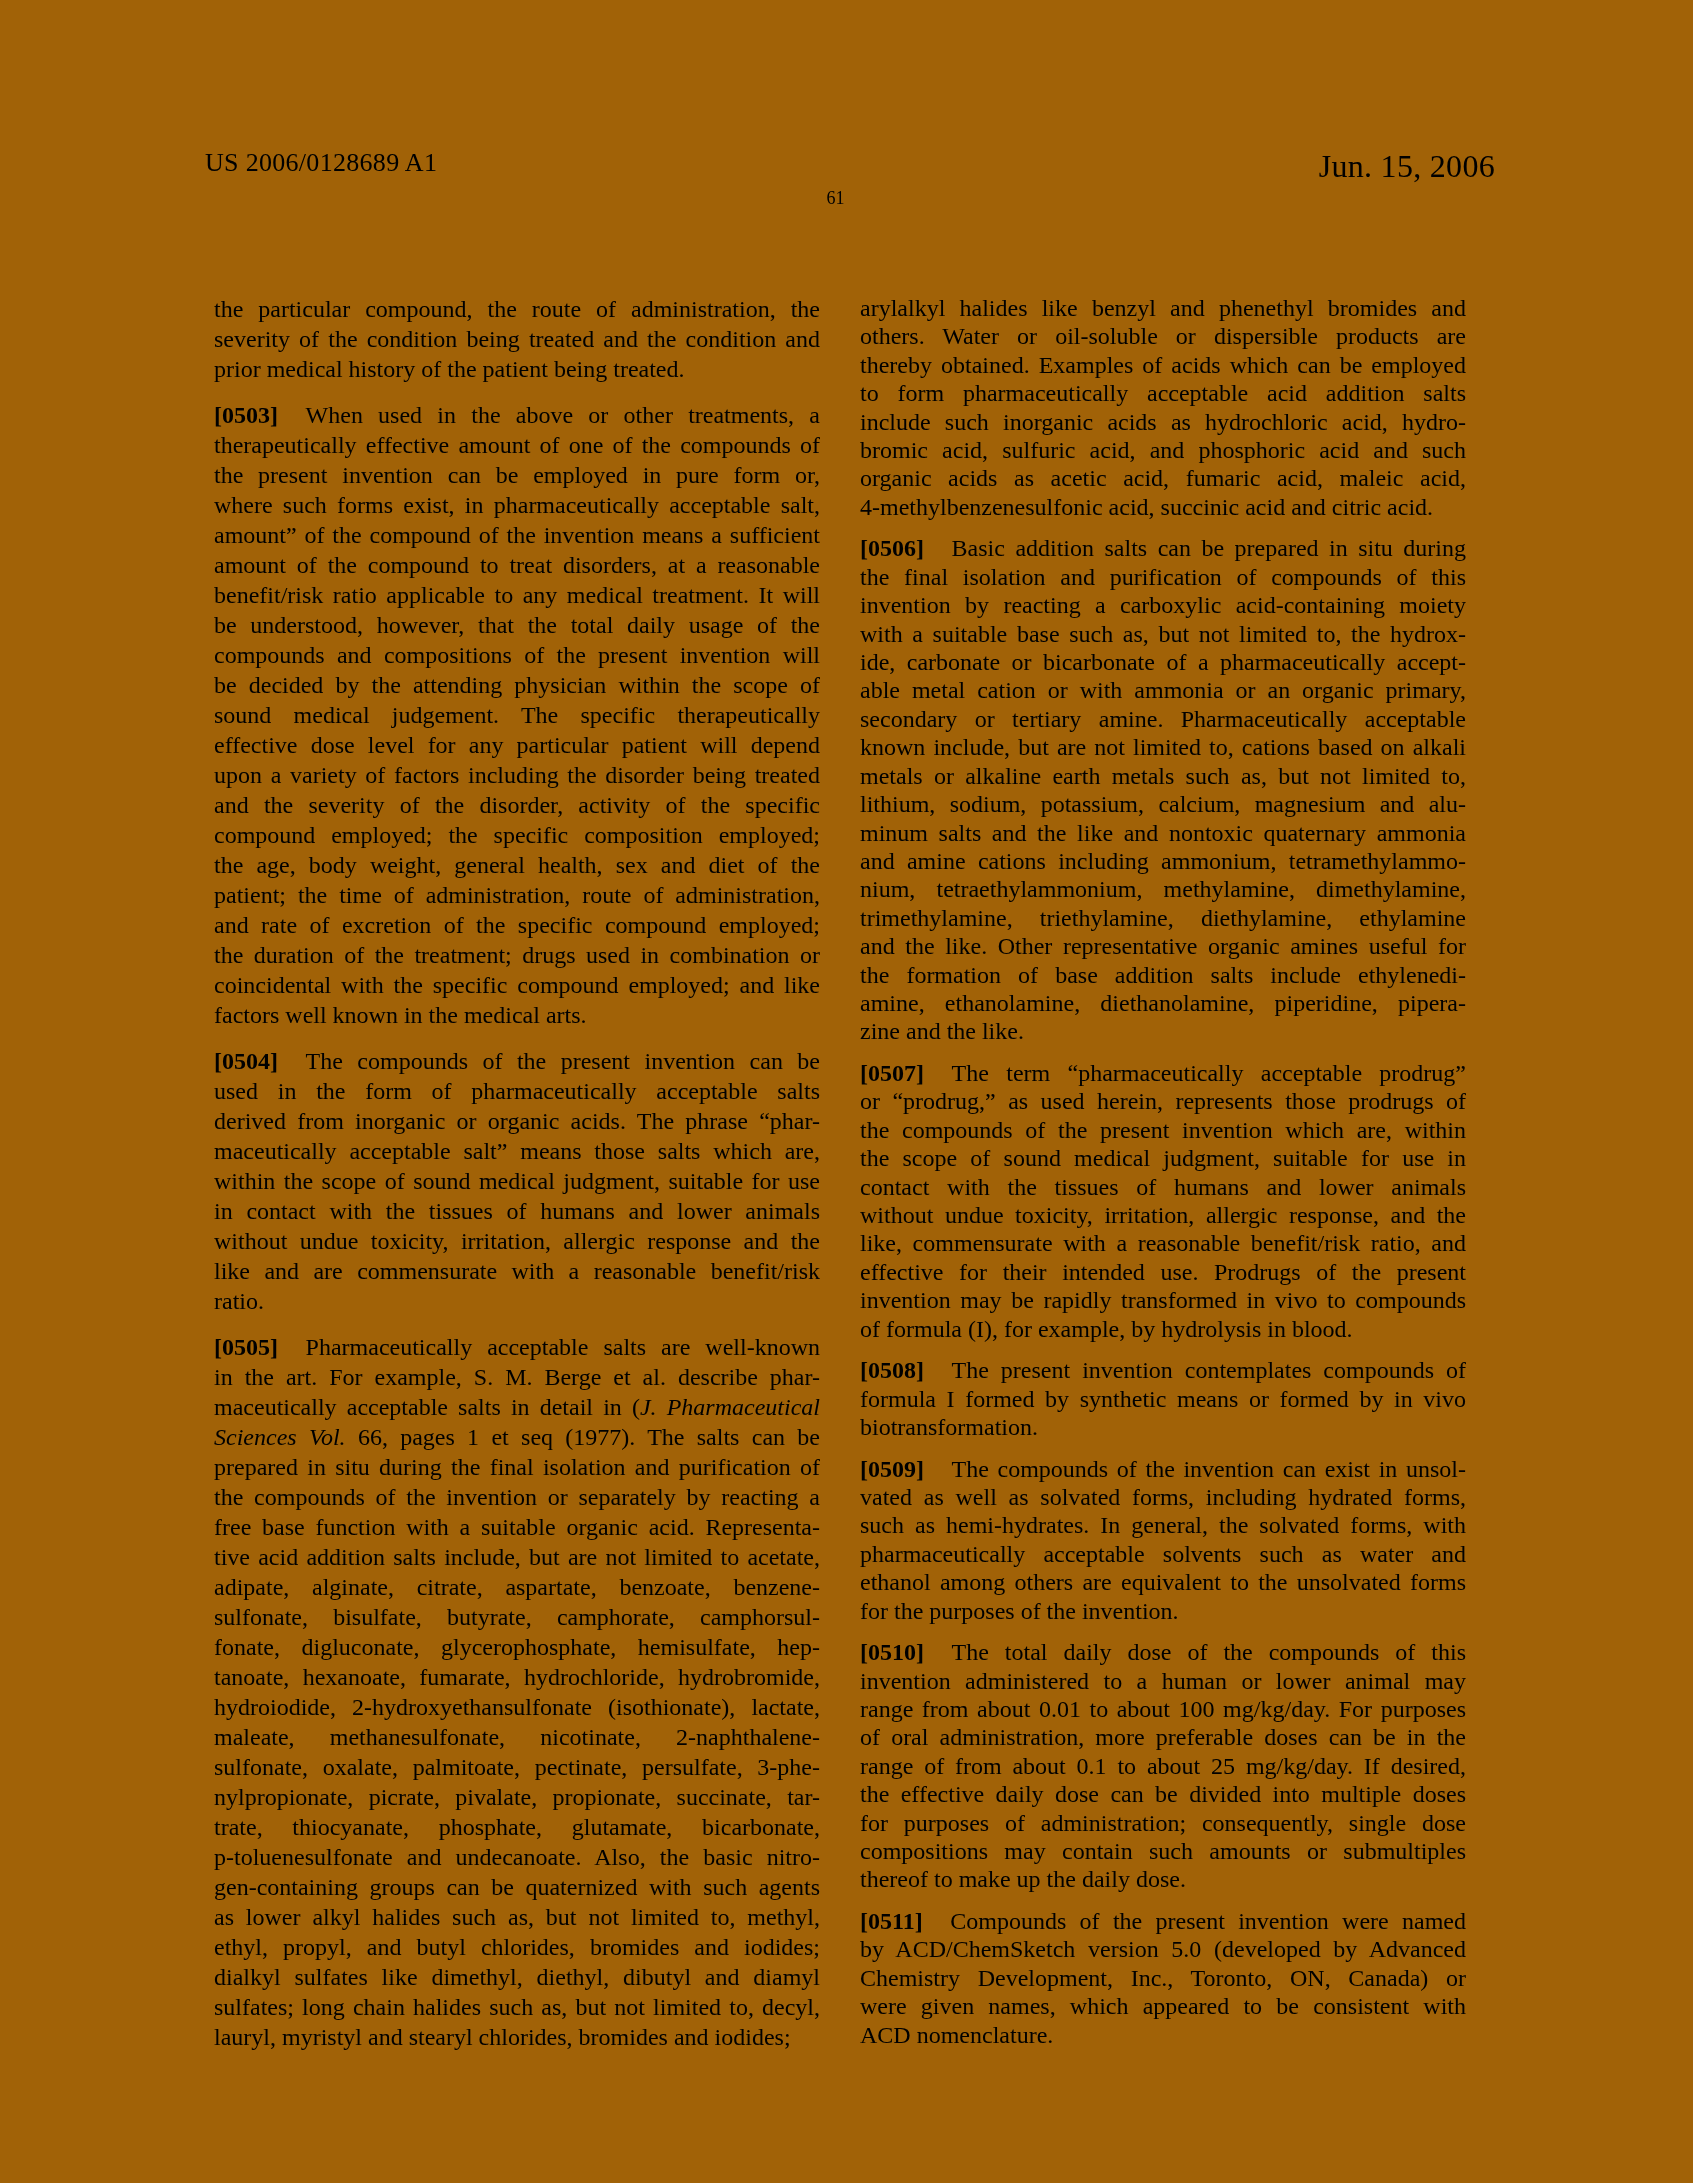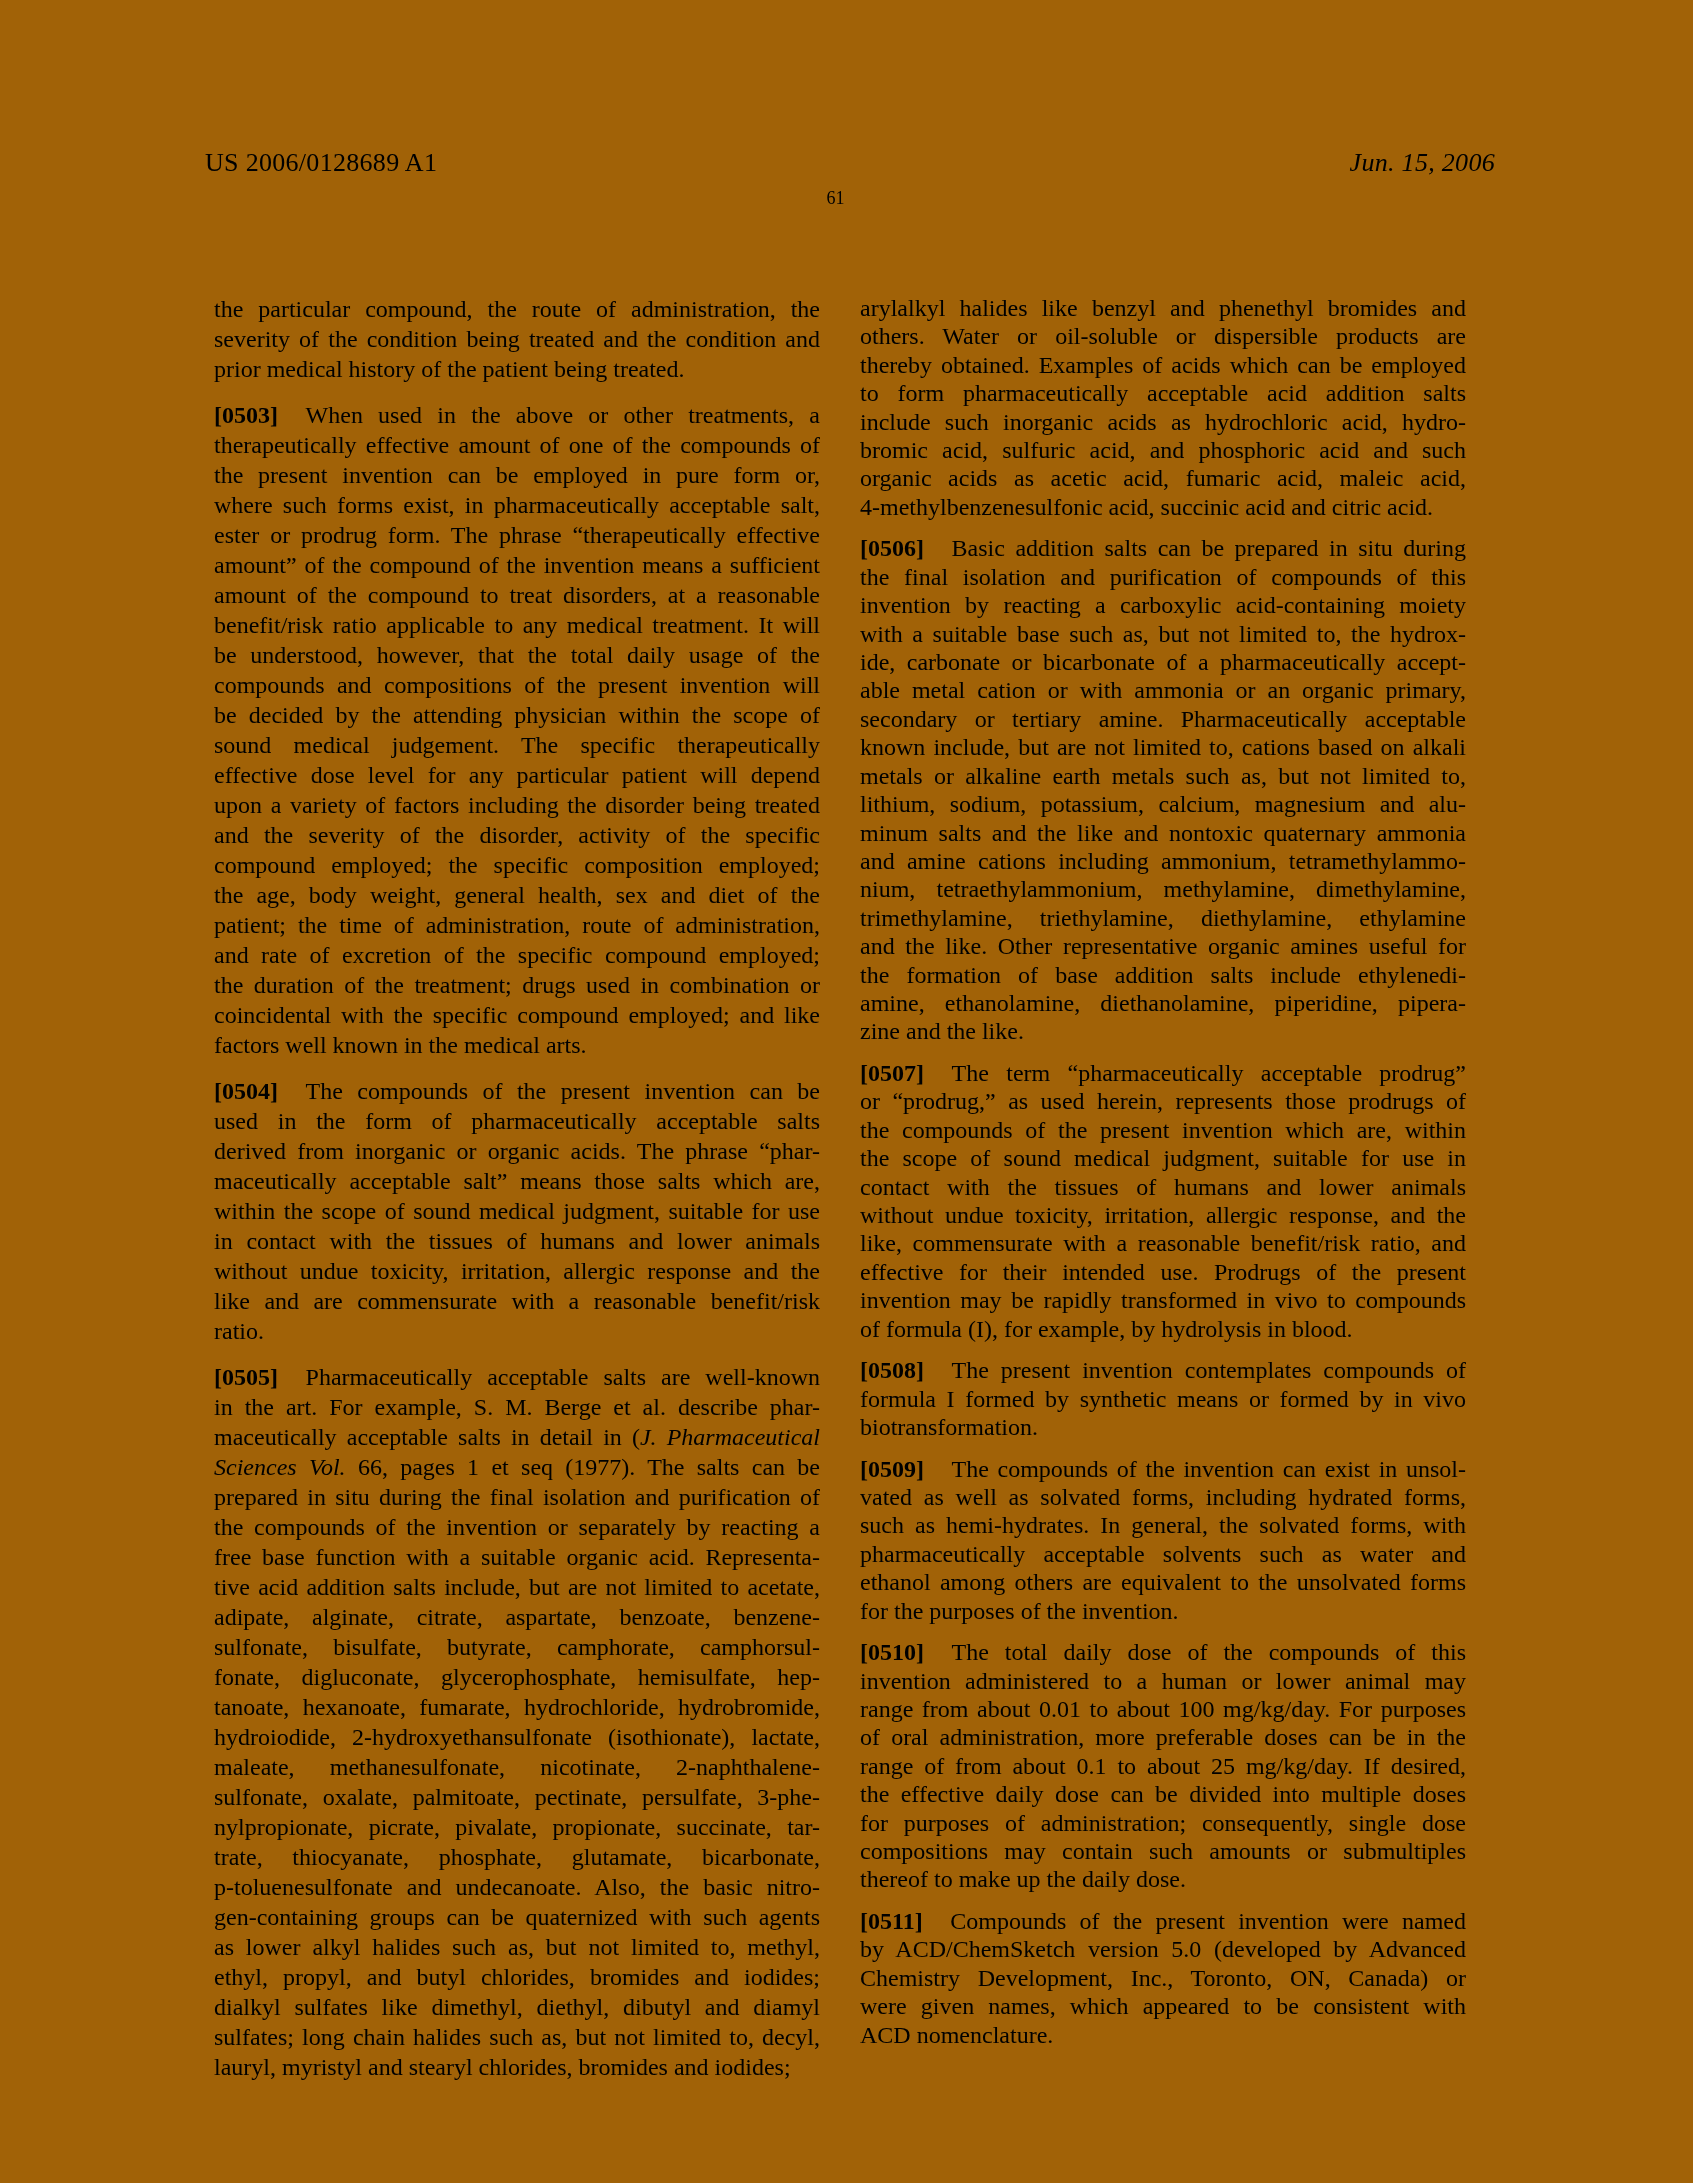--- a/index.html
+++ b/index.html
@@ -9,21 +9,21 @@
     color: #000;
     font-family: "Liberation Serif", "DejaVu Serif", serif;
   }
   .page { position: absolute; left: 0; top: 0; width: 1694px; height: 2183px; background: #a16207; padding-left: 21px; }
   .header-left {
     position: absolute; left: 205px; top: 148px;
     font-size: 26px; letter-spacing: 0.3px; white-space: nowrap;
   }
   .header-right {
     position: absolute; right: 220px; top: 148px;
-    font-size: 26px; letter-spacing: 0.3px; white-space: nowrap; font-style: italic;
+    font-size: 32px; letter-spacing: 0.3px; white-space: nowrap;
   }
   .page-number {
     position: absolute; left: 205px; top: 188px; width: 1261px;
     text-align: center; font-size: 18px;
   }
   .col {
     position: absolute; top: 294px; width: 606px;
   }
   .col-left  { left: 214px;  }
   .col-right { left: 860px; }
@@ -52,21 +52,20 @@
       <div class="para">
         <div class="line">the particular compound, the route of administration, the</div>
         <div class="line">severity of the condition being treated and the condition and</div>
         <div class="line last">prior medical history of the patient being treated.</div>
       </div>
       <div class="para">
         <div class="line"><b class="tag">[0503]</b><span class="tag-gap"></span>When used in the above or other treatments, a</div>
         <div class="line">therapeutically effective amount of one of the compounds of</div>
         <div class="line">the present invention can be employed in pure form or,</div>
         <div class="line">where such forms exist, in pharmaceutically acceptable salt,</div>
-        <div class="line">ester or prodrug form. The phrase “therapeutically effective</div>
         <div class="line">amount” of the compound of the invention means a sufficient</div>
         <div class="line">amount of the compound to treat disorders, at a reasonable</div>
         <div class="line">benefit/risk ratio applicable to any medical treatment. It will</div>
         <div class="line">be understood, however, that the total daily usage of the</div>
         <div class="line">compounds and compositions of the present invention will</div>
         <div class="line">be decided by the attending physician within the scope of</div>
         <div class="line">sound medical judgement. The specific therapeutically</div>
         <div class="line">effective dose level for any particular patient will depend</div>
         <div class="line">upon a variety of factors including the disorder being treated</div>
         <div class="line">and the severity of the disorder, activity of the specific</div>

